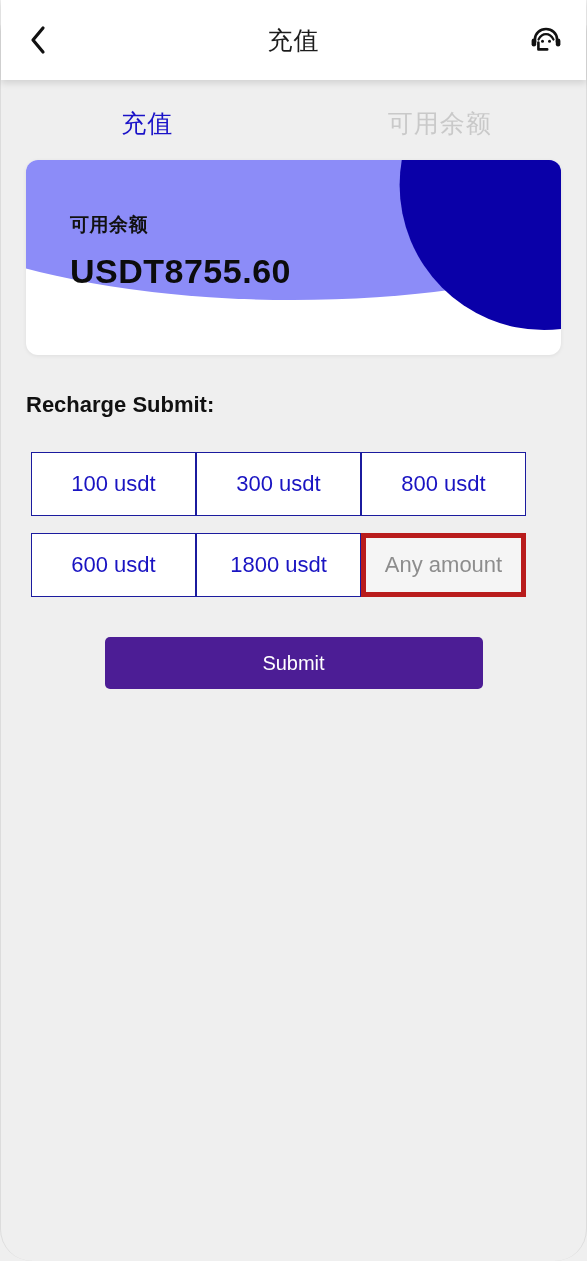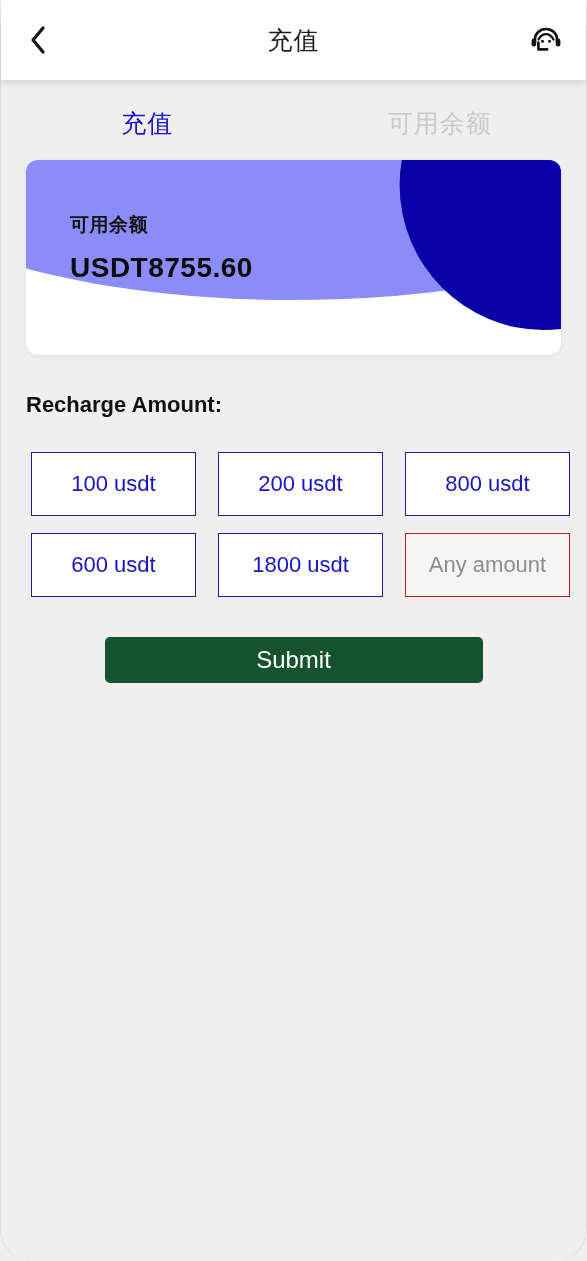--- a/index.html
+++ b/index.html
@@ -106,38 +106,38 @@
     padding: 52px 0 0 44px;
   }
   .balance-label {
     font-size: 19px;
     font-weight: bold;
     color: #111111;
     letter-spacing: 0.5px;
   }
   .balance-value {
     margin-top: 14px;
-    font-size: 28px;
+    font-size: 34px;
     font-weight: bold;
     color: #0c0c0c;
     letter-spacing: 0.5px;
   }
 
   
   .section-title {
     margin: 37px 0 0 25px;
     font-size: 22px;
     font-weight: bold;
     color: #111111;
   }
 
   .amount-grid {
     display: grid;
     grid-template-columns: repeat(3, 165px);
-    gap: 17px 22px;
+    gap: 17px 0;
     margin: 34px 0 0 30px;
   }
 
   .amount-btn {
     height: 64px;
     background: #ffffff;
     border: 1px solid #1b1b9e;
     color: #1a14c2;
     font-size: 22px;
     font-family: "Liberation Sans", sans-serif;
@@ -145,42 +145,42 @@
     align-items: center;
     justify-content: center;
     cursor: pointer;
     border-radius: 0;
   }
 
   .amount-input {
     height: 64px;
     width: 100%;
     background: #f5f5f5;
-    border: 1px solid #b91c1c;
+    border: 5px solid #b91c1c;
     color: #8b5cf6;
     font-size: 22px;
     font-family: "Liberation Sans", sans-serif;
     text-align: center;
     border-radius: 0;
     outline: none;
   }
   .amount-input::placeholder { color: #8d8d8d; }
 
   
   .submit-wrap {
     display: flex;
     justify-content: center;
     margin-top: 40px;
   }
   .submit-btn {
     width: 378px;
-    height: 46px;
-    background: #14532d;
+    height: 52px;
+    background: #4c1d95;
     color: #ffffff;
-    font-size: 24px;
+    font-size: 20px;
     font-family: "Liberation Sans", sans-serif;
     border: none;
     border-radius: 5px;
     cursor: pointer;
   }
 
   .spacer { flex: 1; }
 </style>
 </head>
 <body>
@@ -223,25 +223,25 @@
       <ellipse cx="268" cy="-5" rx="430" ry="145" fill="#8c8cf8"></ellipse>
       <circle cx="520" cy="25" r="145" fill="#0a00a8"></circle>
     </svg>
 
     <div class="card-text">
       <div class="balance-label">可用余额</div>
       <div class="balance-value">USDT8755.60</div>
     </div>
   </div>
 
-  <div class="section-title">Recharge Amount:</div>
+  <div class="section-title">Recharge Submit:</div>
 
   <div class="amount-grid">
     <button class="amount-btn">100 usdt</button>
-    <button class="amount-btn">200 usdt</button>
+    <button class="amount-btn">300 usdt</button>
     <button class="amount-btn">800 usdt</button>
     <button class="amount-btn">600 usdt</button>
     <button class="amount-btn">1800 usdt</button>
     <input class="amount-input" type="text" placeholder="Any amount" style="">
   </div>
 
   <div class="submit-wrap">
     <button class="submit-btn">Submit</button>
   </div>
 

